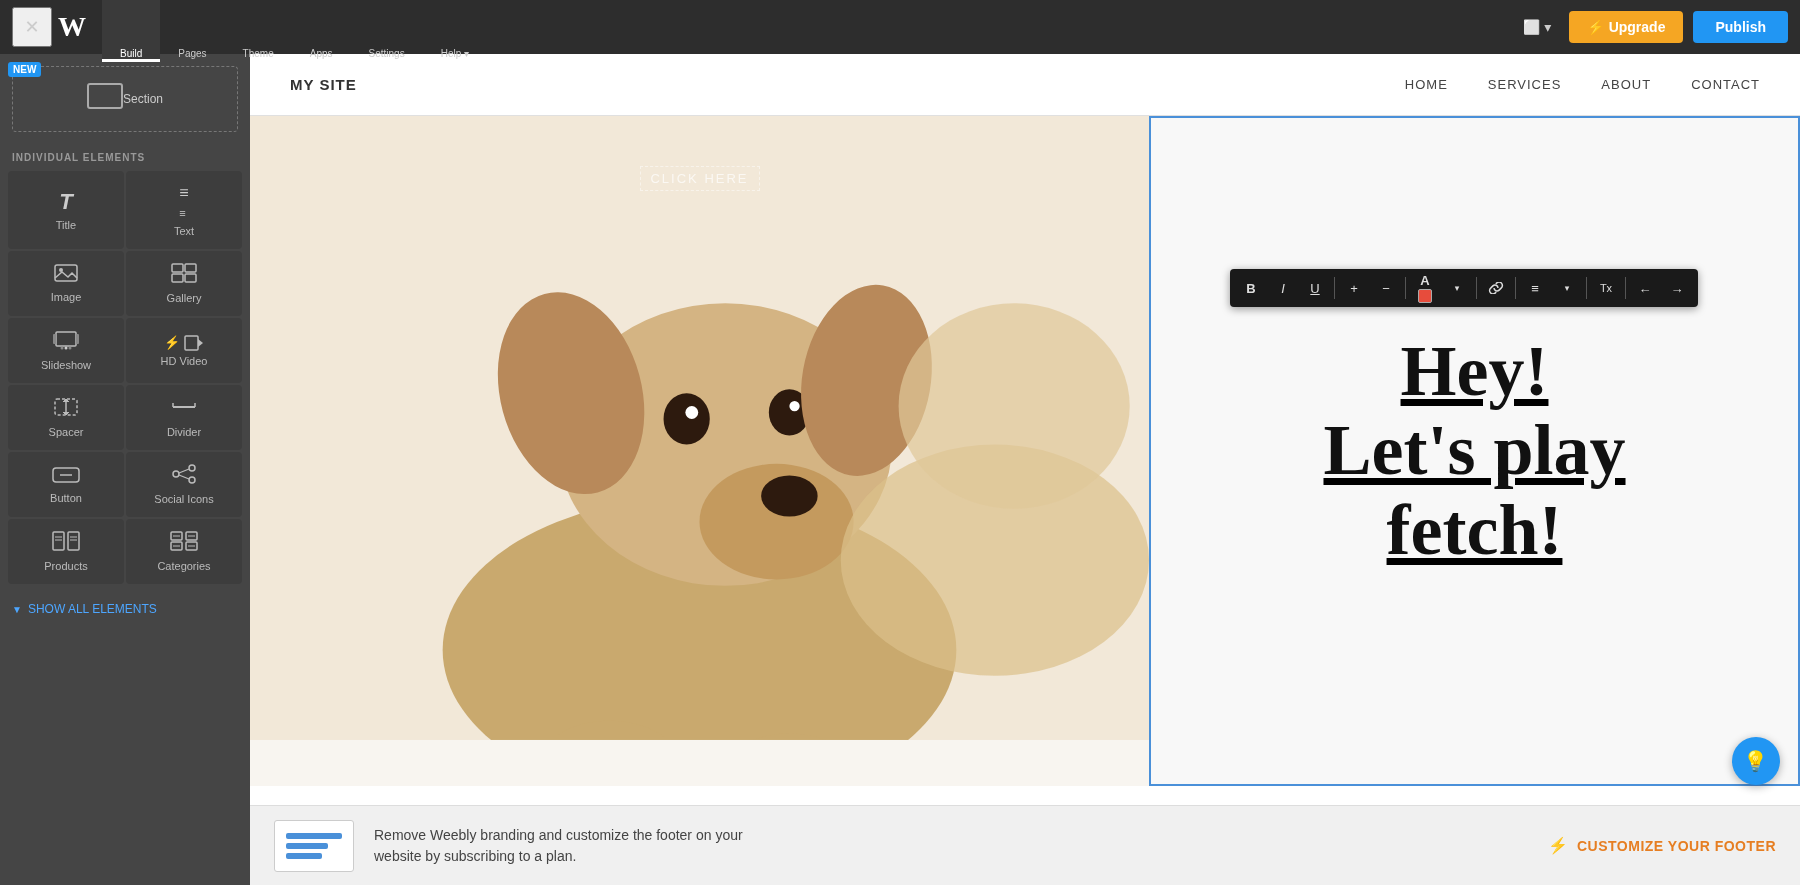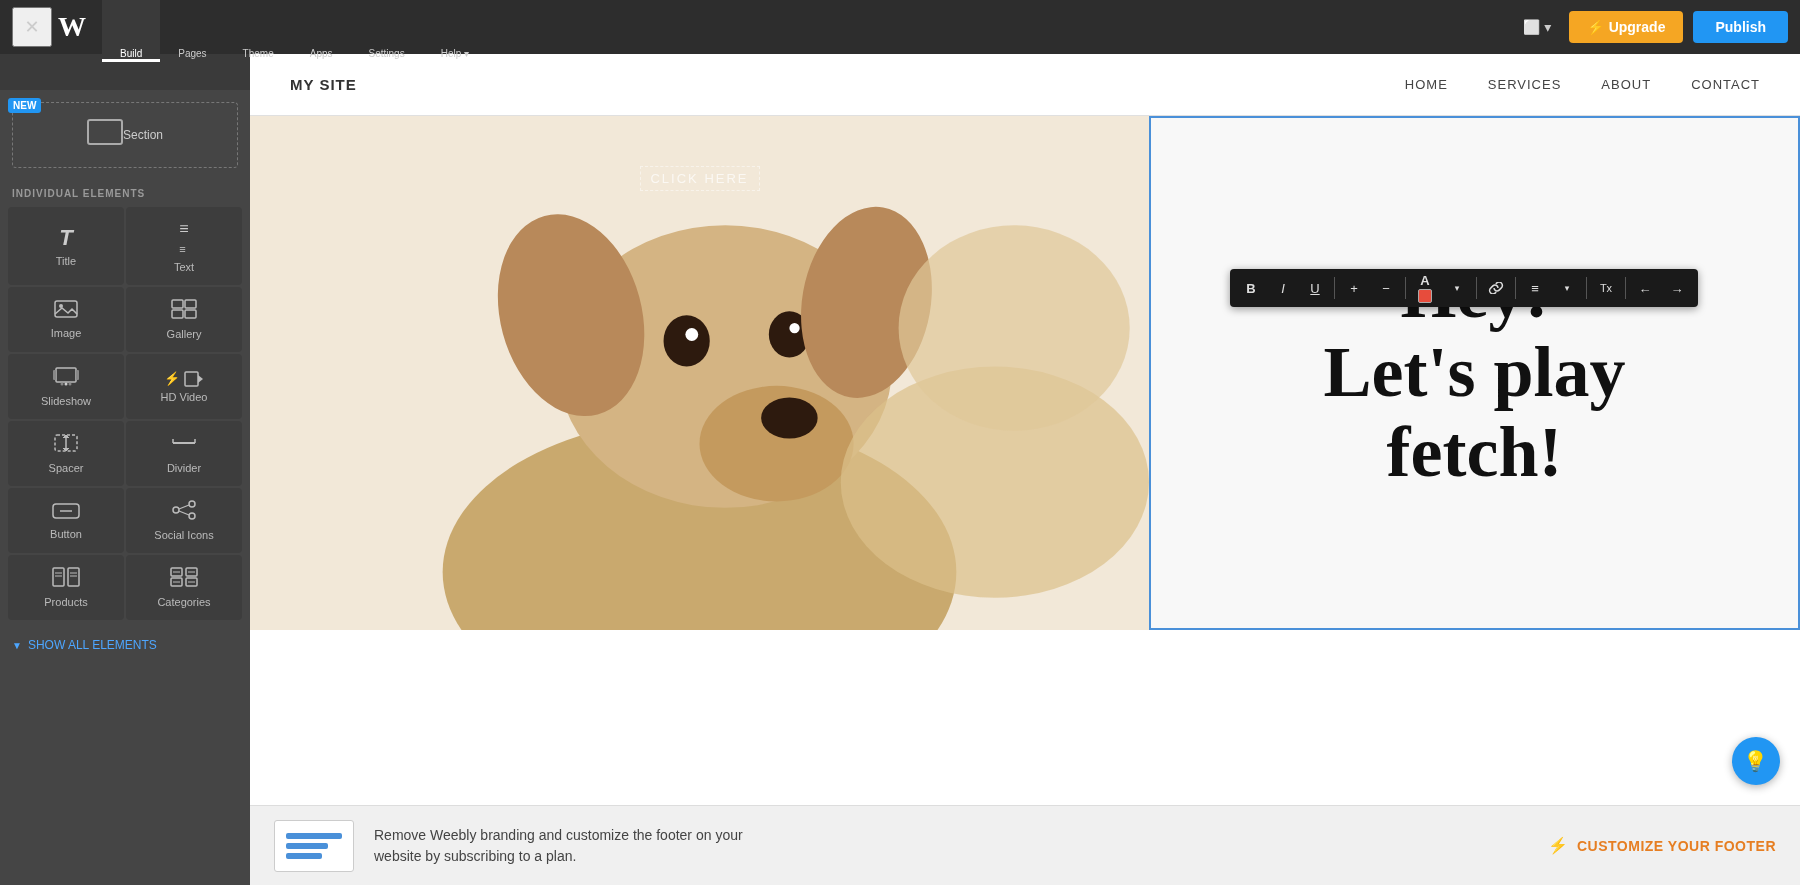--- a/index.html
+++ b/index.html
@@ -56,21 +56,20 @@
     
     #main-layout {
       display: flex;
       height: calc(885px - 54px);
     }
 
     
     #sidebar {
       width: 250px; background: #454545; overflow-y: auto;
       flex-shrink: 0;
-      margin-top: 36px;
     }
     .sidebar-section-item {
       padding: 12px; position: relative;
     }
     .new-badge {
       position: absolute; top: 8px; left: 8px;
       background: #2196f3; color: white; font-size: 10px; font-weight: 700;
       padding: 2px 5px; border-radius: 3px;
     }
     .sidebar-section-block {
@@ -116,22 +115,23 @@
       padding: 0 40px; height: 62px; background: white;
       border-bottom: 1px solid #e0e0e0;
       gap: 14px;
     }
     .site-logo { font-size: 15px; font-weight: 600; color: #333; letter-spacing: 1px; }
     .site-nav { display: flex; gap: 40px; }
     .site-nav-item { font-size: 13px; color: #444; cursor: pointer; letter-spacing: 1px; }
 
     
     #hero {
-      position: relative; width: 100%; height: 514px; overflow: hidden;
+      position: relative; width: 100%; height: 670px; overflow: hidden;
       display: flex;
+      text-decoration: underline;
     }
 
     
     .hero-image-area {
       width: 58%; height: 100%; background: #f0ede8;
       display: flex; align-items: flex-end; justify-content: center;
       overflow: hidden; position: relative;
     }
 
     

